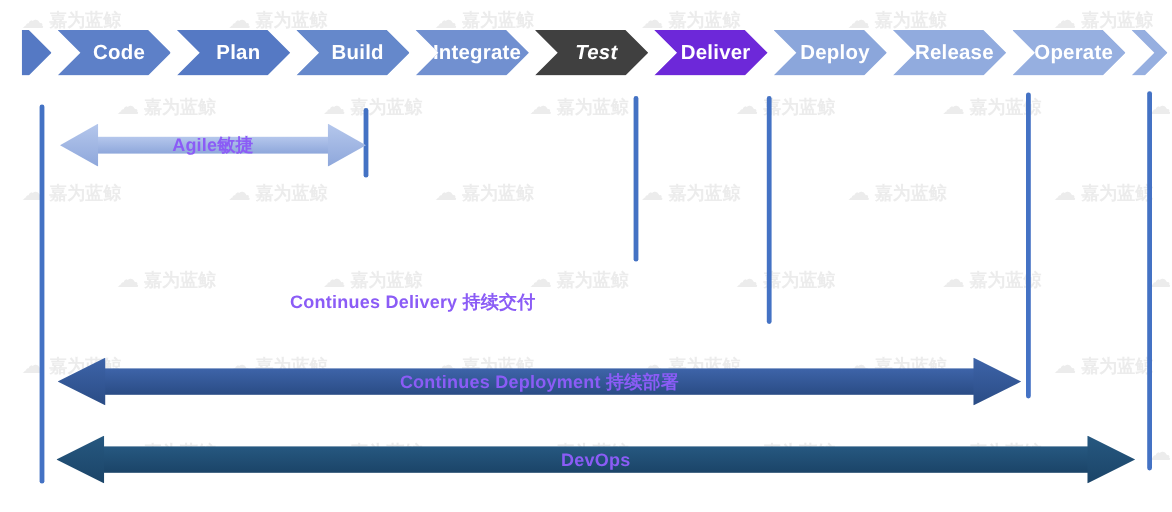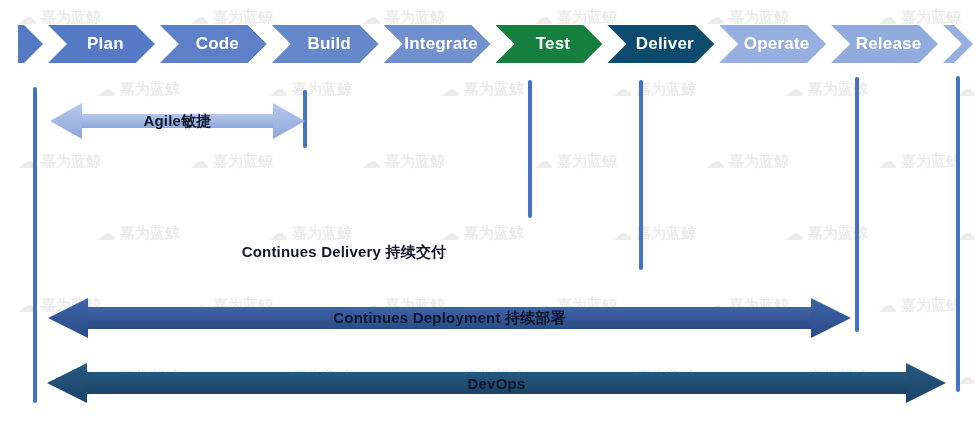--- a/index.html
+++ b/index.html
@@ -37,21 +37,21 @@
   
   .span-arrow{position:absolute;display:flex;align-items:stretch;z-index:2;}
   .span-arrow .head{width:40px;flex:none;
      background:linear-gradient(180deg,var(--c1),var(--c2));}
   .span-arrow .head-l{clip-path:polygon(100% 0,0 50%,100% 100%);}
   .span-arrow .head-r{clip-path:polygon(0 0,100% 50%,0 100%);}
   .span-arrow .bar{flex:1;align-self:center;height:var(--body);margin:0 -1px;
      background:linear-gradient(180deg,var(--c1),var(--c2));}
   .span-arrow .lbl{
      position:absolute;inset:0;display:flex;align-items:center;justify-content:center;
-     color:#0f172a;font-weight:bold;font-size:15px;letter-spacing:.2px;pointer-events:none;}
+     color:#8b5cf6;font-weight:bold;font-size:15px;letter-spacing:.2px;pointer-events:none;}
   .s-agile {left:50px;top:103px;width:255px;height:36px;--body:14px;}
   .s-agile .head{width:32px;}
   .s-ci    {left:48px;top:167px;width:481px;height:40px;--body:20px;}
   .s-cd    {left:48px;top:232px;width:592px;height:40px;flex-direction:column;--body:20px;}
   .s-dep   {left:48px;top:298px;width:803px;height:40px;--body:22px;}
   .s-devops{left:47px;top:363px;width:899px;height:40px;--body:22px;}
 </style>
 </head>
 <body>
 
@@ -196,43 +196,46 @@
         <span class="wm-cloud">☁</span>
         <span>嘉为蓝鲸</span>
       </div>
       <div class="wm" style="left: 957px; top: 368px; color: rgb(236, 236, 236);">
         <span class="wm-cloud">☁</span>
       </div>
     </div>
 
   <div class="chevron-band">
     <div class="chev frag-l" style="background: rgb(85, 121, 196);"></div>
+    <div class="chev" style="background: rgb(93, 128, 200);">
+        <span>Code</span>
+      </div>
     <div class="chev" style="background: rgb(85, 121, 196);">
         <span>Plan</span>
       </div>
-    <div class="chev" style="background: rgb(93, 128, 200);">
-        <span>Code</span>
-      </div>
     <div class="chev" style="background: rgb(101, 136, 203);">
         <span>Build</span>
       </div>
     <div class="chev" style="background: rgb(113, 144, 208);">
         <span>Integrate</span>
       </div>
-    <div class="chev" style="background: #15803d;">
+    <div class="chev" style="background: #404040; font-style: italic;">
         <span>Test</span>
       </div>
-    <div class="chev" style="background: #0c4a6e;">
+    <div class="chev" style="background: #6d28d9;">
         <span>Deliver</span>
+      </div>
+    <div class="chev" style="background: rgb(139, 166, 219);">
+        <span>Deploy</span>
+      </div>
+    <div class="chev" style="background: rgb(145, 171, 222);">
+        <span>Release</span>
       </div>
     <div class="chev" style="background: rgb(150, 175, 224);">
         <span>Operate</span>
-      </div>
-    <div class="chev" style="background: rgb(145, 171, 222);">
-        <span>Release</span>
       </div>
     <div class="chev frag-r" style="background: rgb(150, 175, 224);"></div>
   </div>
 
   <div class="vl" id="vl-0"></div>
   <div class="vl" id="vl-1"></div>
   <div class="vl" id="vl-2"></div>
   <div class="vl" id="vl-3"></div>
   <div class="vl" id="vl-4"></div>
   <div class="vl" id="vl-5"></div>

